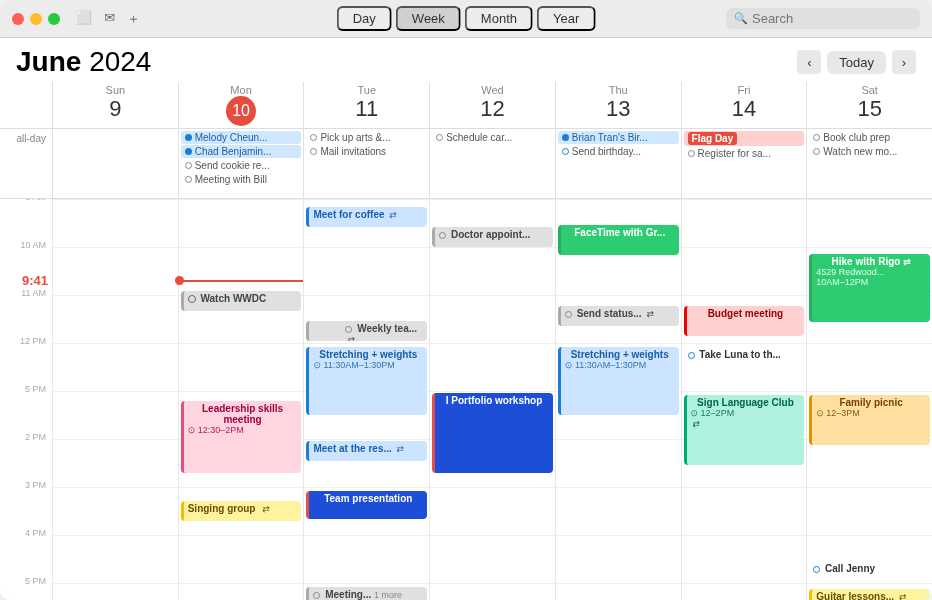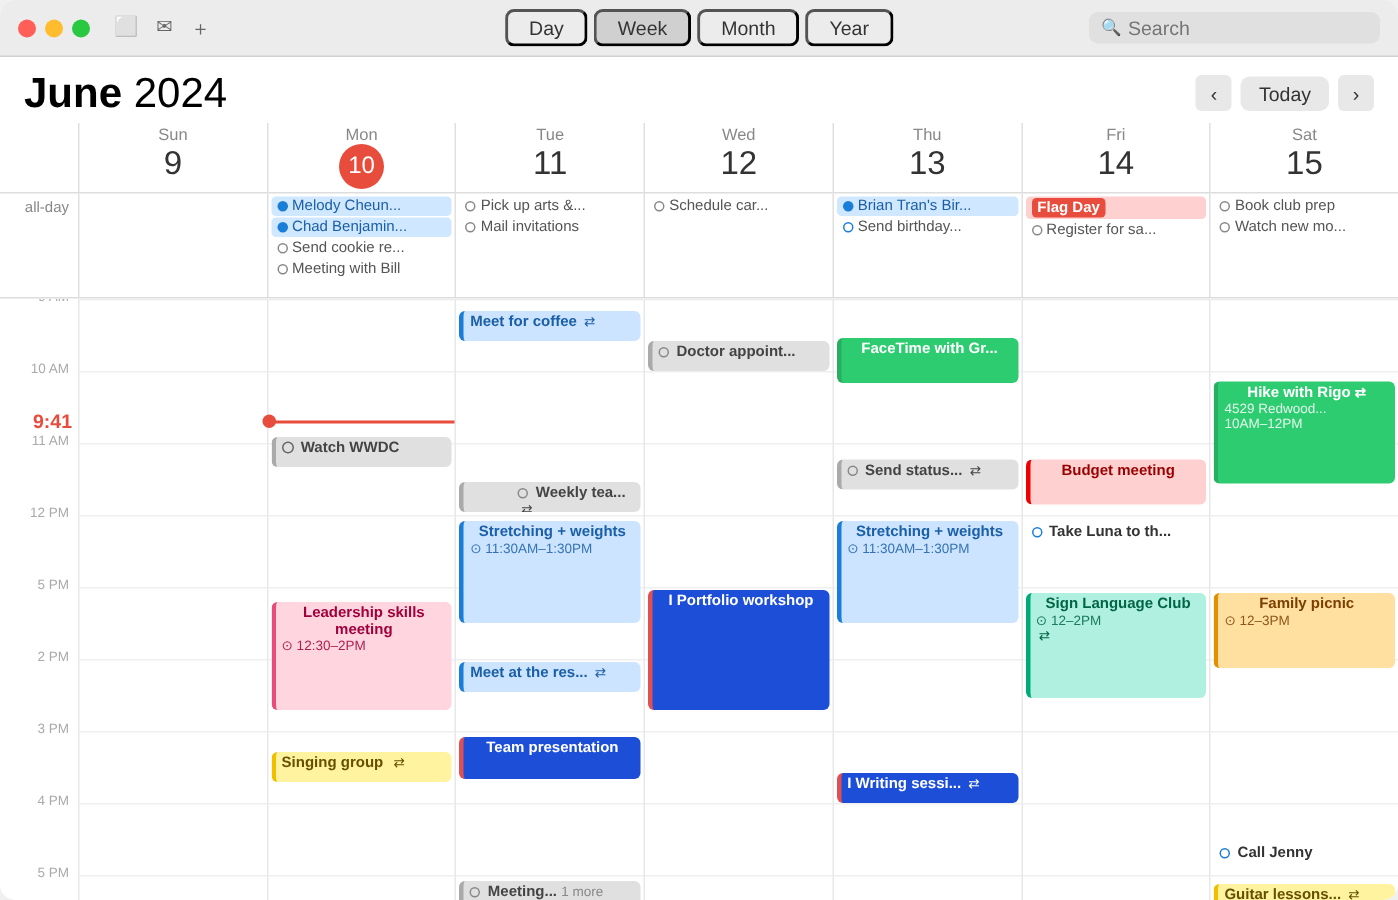--- a/index.html
+++ b/index.html
@@ -583,24 +583,20 @@
             <span style="width:7px;height:7px;border-radius:50%;border:1.5px solid #888;display:inline-block;vertical-align:middle;margin-right:2px;"></span>
             <span class="ev-title">Send status...</span>
             <span style="font-size:9px;margin-left:2px;">⇄</span>
           </div>
 
           <div class="cal-event ev-blue" style="top:148px;height:68px;">
             <div class="ev-title">Stretching + weights</div>
             <div class="ev-time">⊙ 11:30AM–1:30PM</div>
           </div>
 
-          <div class="cal-event ev-salmon" style="top:316px;height:20px;">
-            <span class="ev-title">I Writing sessi...</span>
-            <span style="font-size:9px;margin-left:2px;">⇄</span>
-          </div>
 
         </div>
 
         <div class="day-col">
           <div class="hour-line" style="top:0px;"></div>
           <div class="hour-line" style="top:48px;"></div>
           <div class="hour-line" style="top:96px;"></div>
           <div class="hour-line" style="top:144px;"></div>
           <div class="hour-line" style="top:192px;"></div>
           <div class="hour-line" style="top:240px;"></div>

